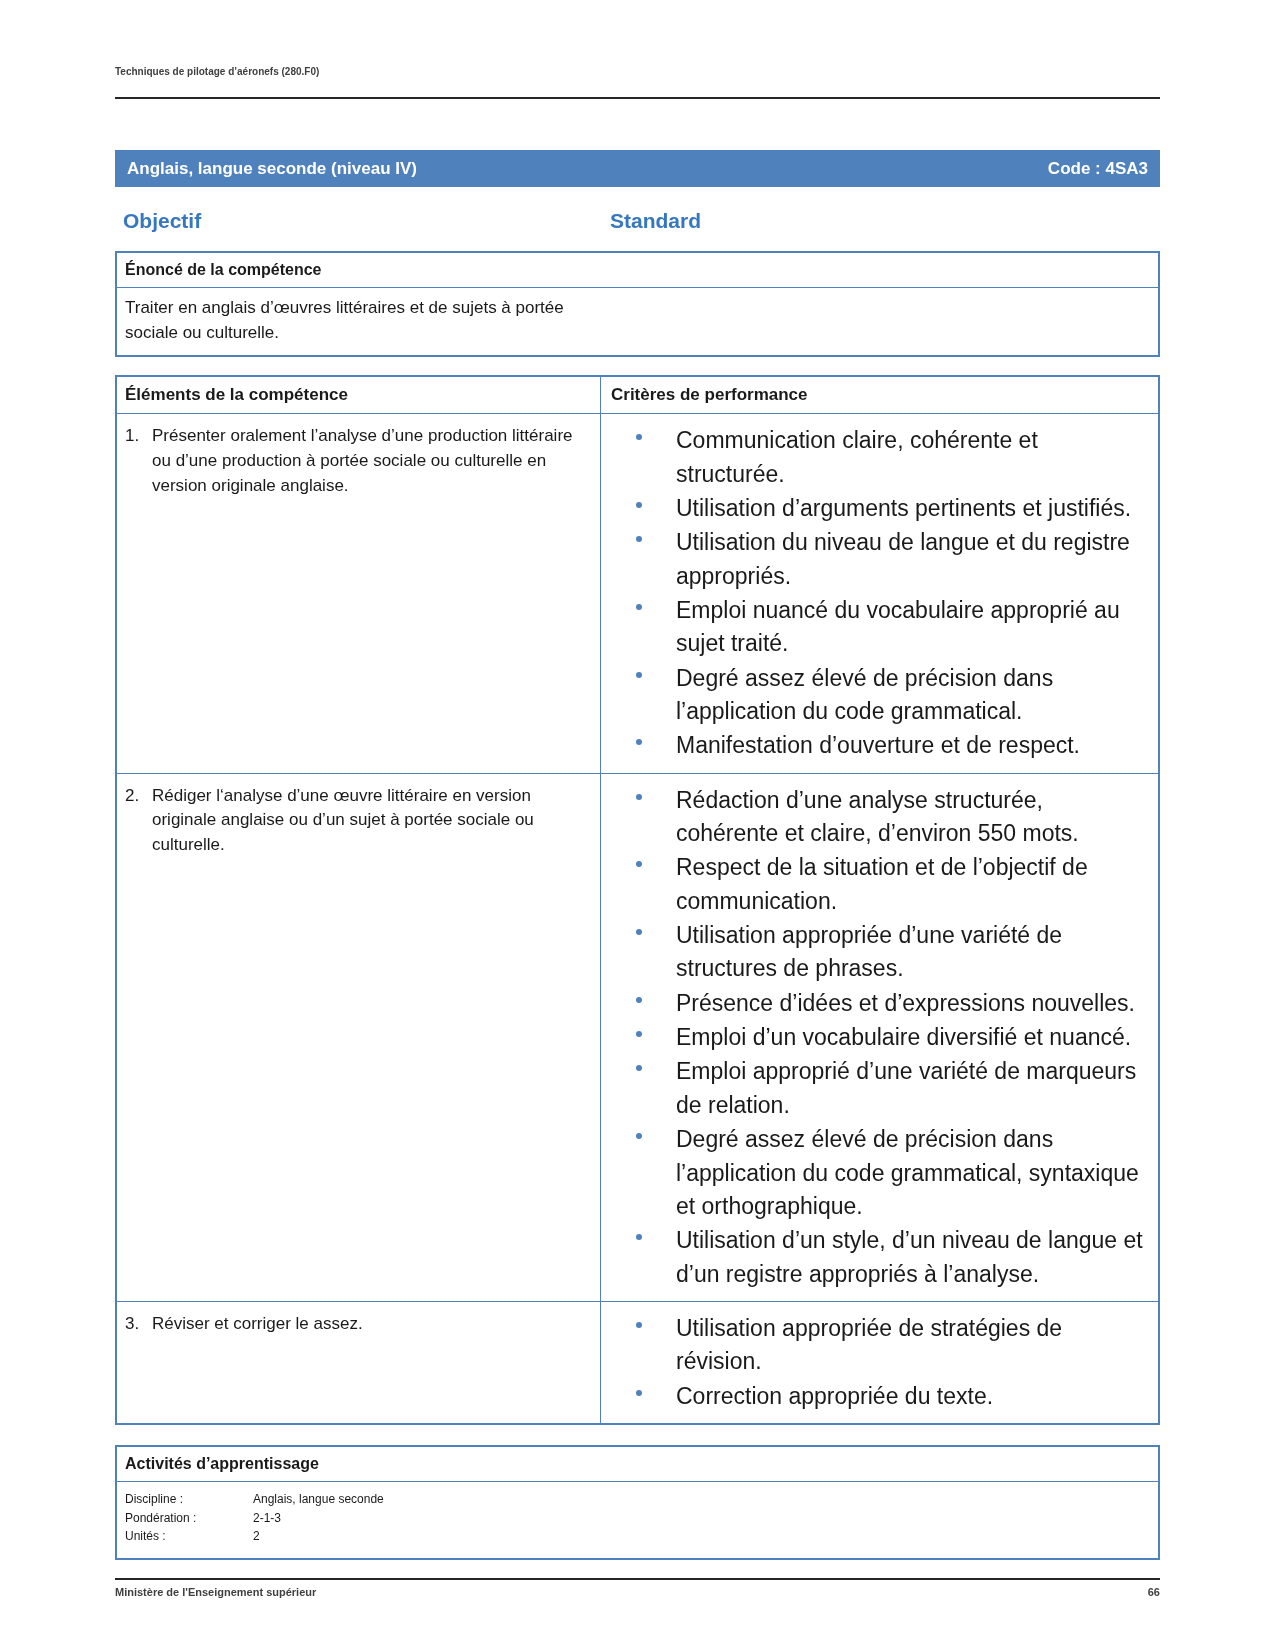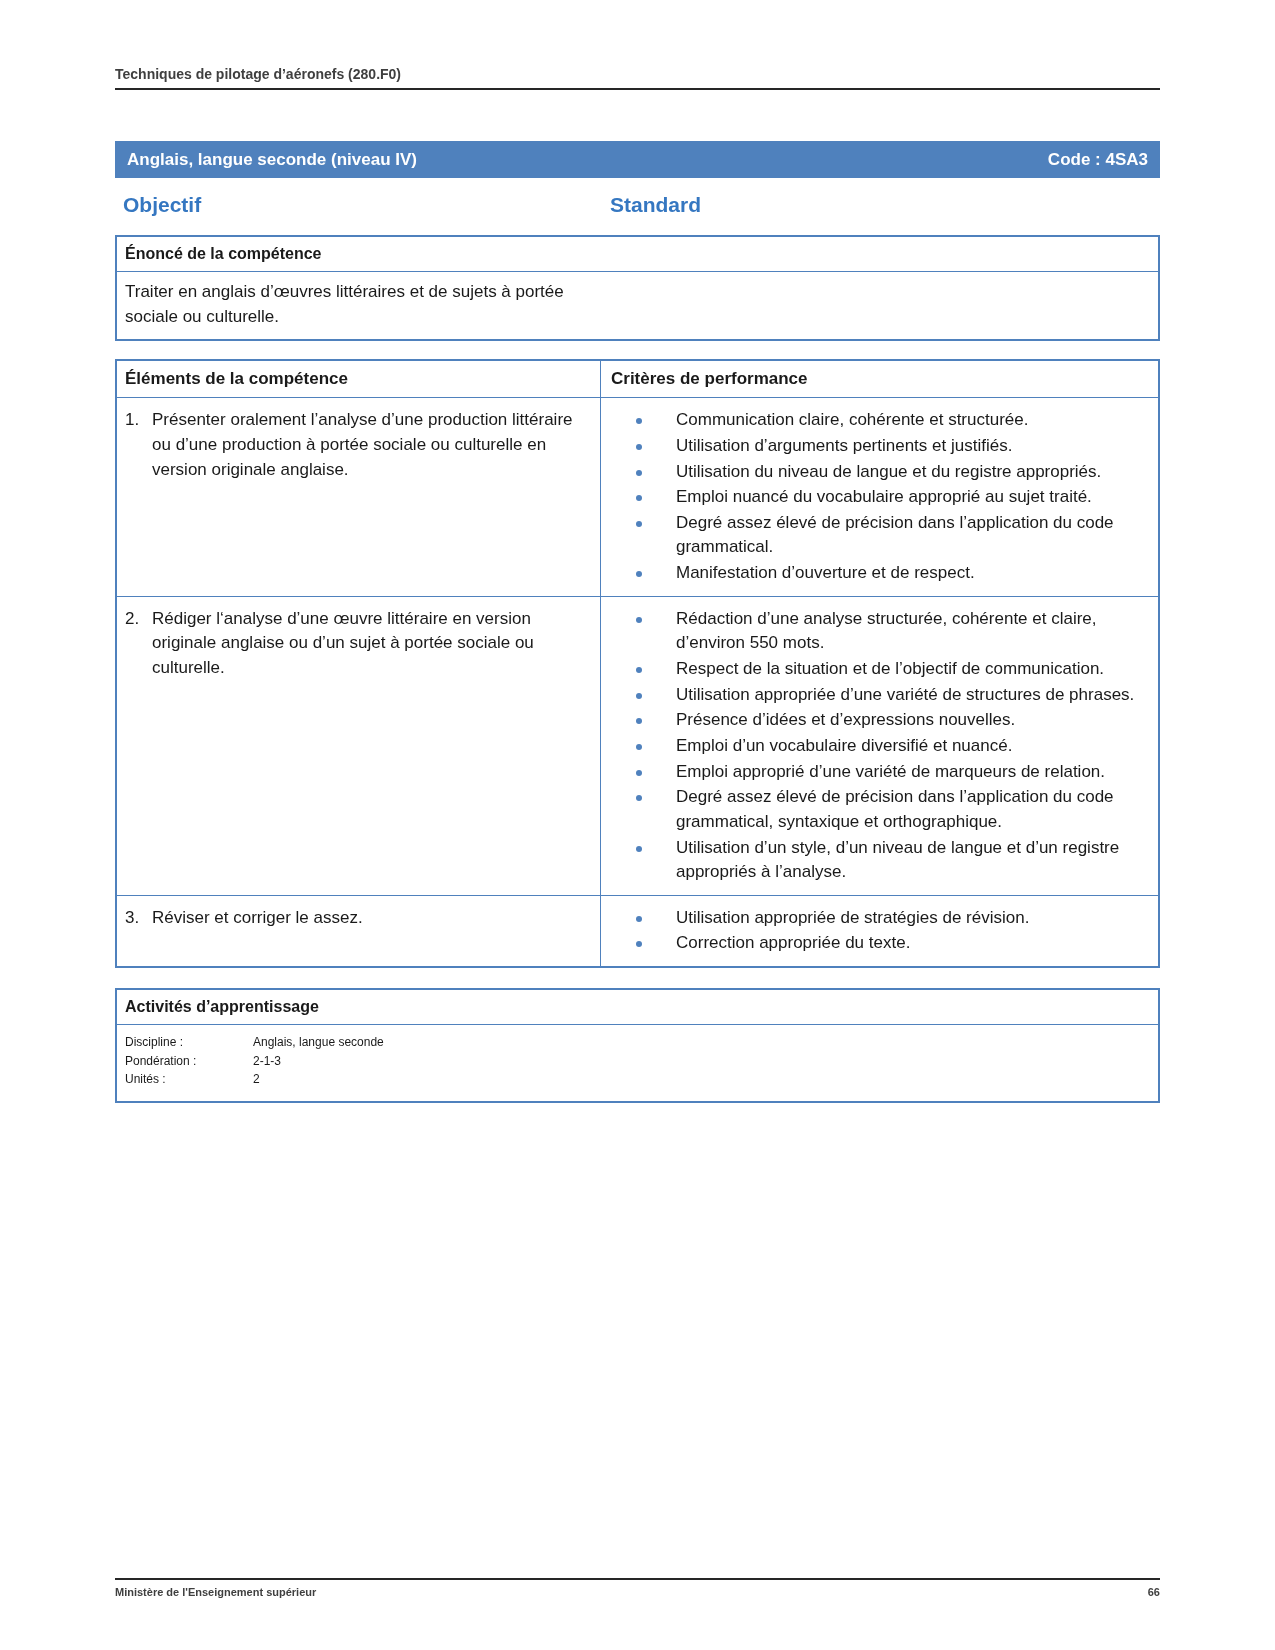--- a/index.html
+++ b/index.html
@@ -21,22 +21,22 @@
   .page{
     width:1275px;
     min-height:1650px;
     padding:66px 115px 52px 115px;
     display:flex;
     flex-direction:column;
   }
   
   .runhead{
     border-bottom:2px solid var(--rule-dark);
-    padding-bottom:6px;
-    font-size:14px;
+    padding-bottom:20px;
+    font-size:10px;
     font-weight:bold;
     color:var(--text-muted);
   }
   .runfoot{
     border-top:2px solid var(--rule-dark);
     padding-top:6px;
     font-size:11px;
     font-weight:bold;
     color:var(--text-muted);
     display:flex;
@@ -52,21 +52,21 @@
     height:37px;
     display:flex;
     align-items:center;
     justify-content:space-between;
     padding:0 12px;
     font-weight:bold;
   }
   
   .col-headings{
     display:flex;
-    margin-top:15px;
+    margin-top:22px;
   }
   .col-headings .h-left{width:485px;padding-left:8px;}
   .col-headings .h-right{flex:1;padding-left:10px;}
   .col-headings h2{
     font-size:21px;
     font-weight:bold;
     color:var(--heading-blue);
   }
   
   .box{
@@ -99,21 +99,21 @@
     padding:10px 14px 10px 8px;
     font-size:17px;
     line-height:1.45;
   }
   .element .num{width:27px;flex:none;}
   .element .etext{flex:1;}
   .criteria{
     list-style:none;
     margin:10px 0;
     padding-right:10px;
-    font-size:17px;
+    font-size:23px;
     line-height:1.45;
   }
   .criteria li{
     position:relative;
     padding-left:75px;
     margin-bottom:1px;
   }
   .criteria li::before{
     content:"";
     position:absolute;

